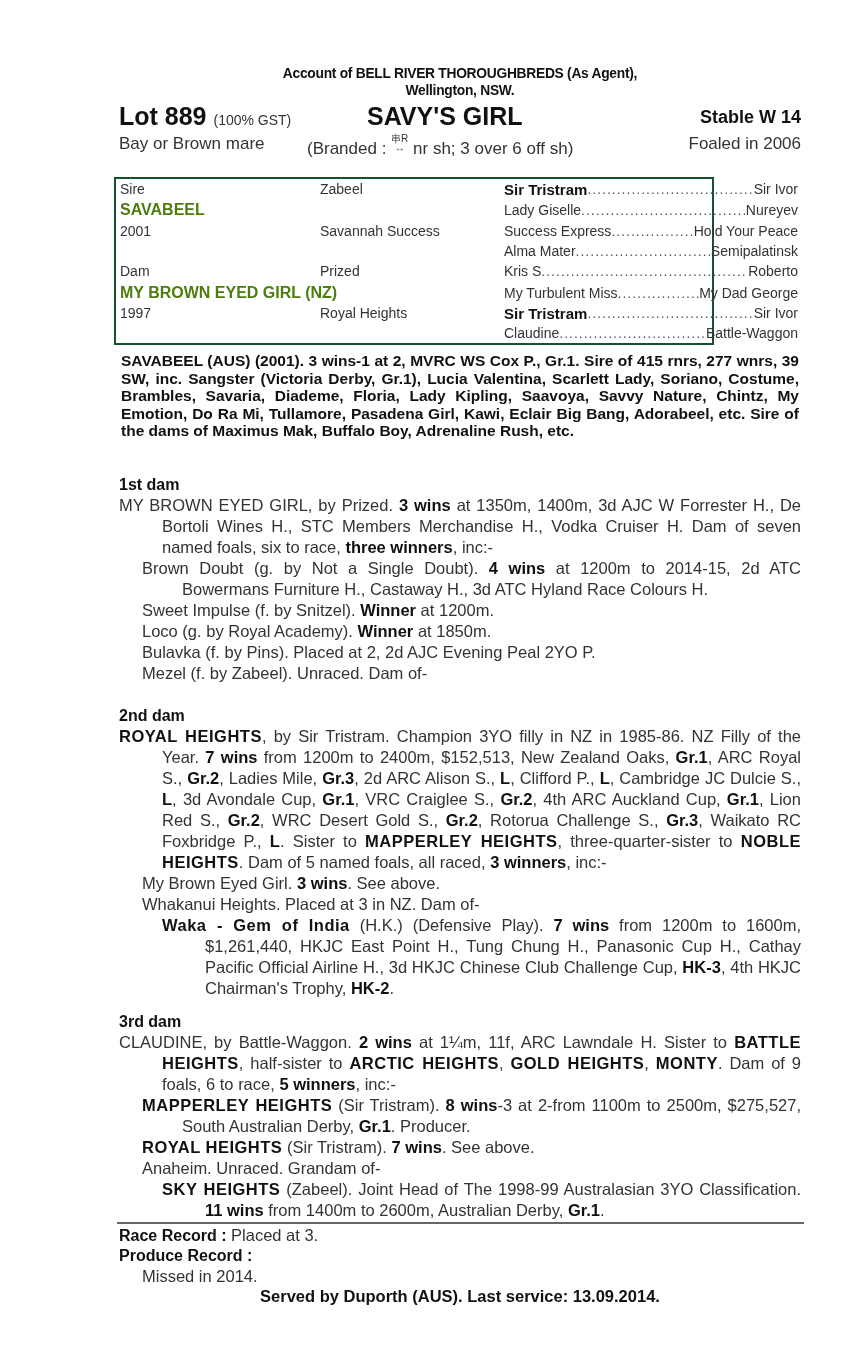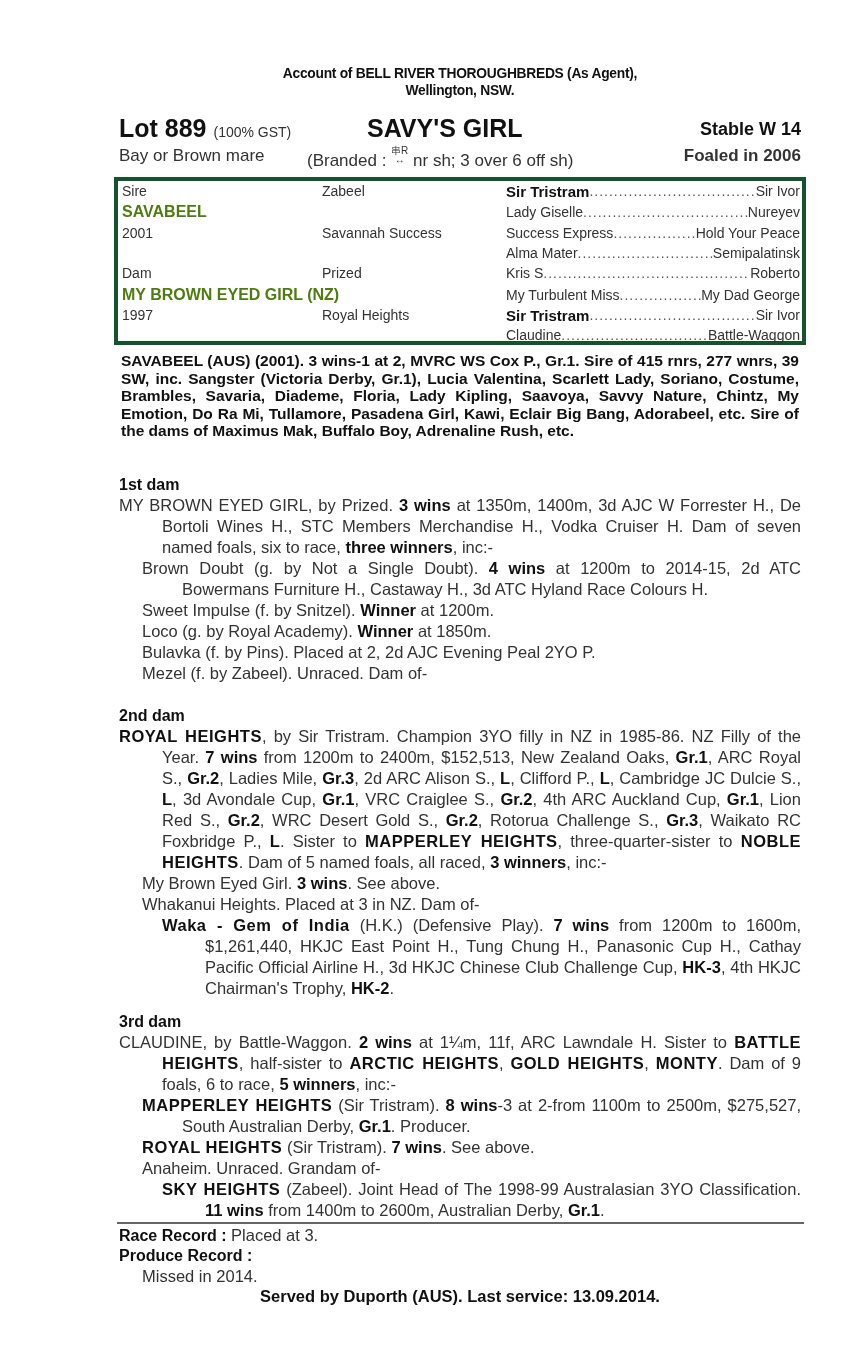--- a/index.html
+++ b/index.html
@@ -1,32 +1,32 @@
 <!DOCTYPE html>
 <html><head>
 <meta charset="utf-8">
 <style>
   html, body { margin: 0; padding: 0; background: #ffffff; }
   body { width: 847px; height: 1356px; position: relative; overflow: hidden;
          font-family: "Liberation Sans", sans-serif; color: #111; }
   .page { position: absolute; left: 119px; top: 64px; width: 682px; }
   .account { text-align: center; font-family: "Liberation Sans", sans-serif; font-weight: bold;
              font-size: 15px; line-height: 17px; letter-spacing: -0.3px; transform: scaleX(0.92); }
-  .lotline { position: relative; height: 30px; margin-top: 16px; }
+  .lotline { position: relative; height: 30px; margin-top: 4px; }
   .lot { position: absolute; left: 0; top: 0; font-weight: bold; font-size: 25px; }
   .lot .gst { font-weight: normal; font-size: 14px; color: #333; }
   .name { position: absolute; left: 248px; top: 0; font-weight: bold; font-size: 25px; }
   .stable { position: absolute; right: 0; top: 5px; font-weight: bold; font-size: 18px; }
   .descline { position: relative; height: 24px; margin-top: 2px; font-size: 17px; color: #333; }
   .descline .color { position: absolute; left: 0; top: 0; }
   .descline .brand { position: absolute; left: 188px; top: 0; }
-  .descline .foaled { position: absolute; right: 0; top: 0; font-weight: bold; }
+  .descline .foaled { position: absolute; right: 0; top: 0; }
   .brandmark { display: inline-block; font-size: 10px; line-height: 9px; vertical-align: 3px; text-align: center; }
-  .pedigree { position: absolute; left: 114px; top: 177px; width: 692px; height: 168px;
-              border: 4px solid #14532d; box-sizing: border-box; font-size: 14px; color: #333; text-decoration: underline; }
+  .pedigree { position: absolute; left: 114px; top: 177px; width: 600px; height: 168px;
+              border: 2px solid #14532d; box-sizing: border-box; font-size: 14px; color: #333; text-decoration: underline; }
   .ped-cell { position: absolute; white-space: nowrap; }
   .ped-bold { font-weight: bold; font-size: 16px; color: #4d7c0f; }
   .anc { position: absolute; left: 388px; width: 294px; display: flex; white-space: nowrap; font-size: 14px; color: #333; }
   .anc .dots { flex: 1; overflow: hidden; letter-spacing: 1px; color: #555; }
   .anc .dots::after { content: "......................................................................................"; }
   .anc .sb { font-weight: bold; font-size: 15px; color: #111; }
   .sirepara { position: absolute; left: 121px; top: 352px; width: 678px; font-weight: bold;
               font-size: 15.5px; line-height: 17.5px; text-align: justify; color: #111; }
   .section { position: absolute; left: 119px; width: 682px; font-size: 16.5px; line-height: 21px; color: #333; }
   .hdr { font-weight: bold; font-size: 16px; color: #111; }

